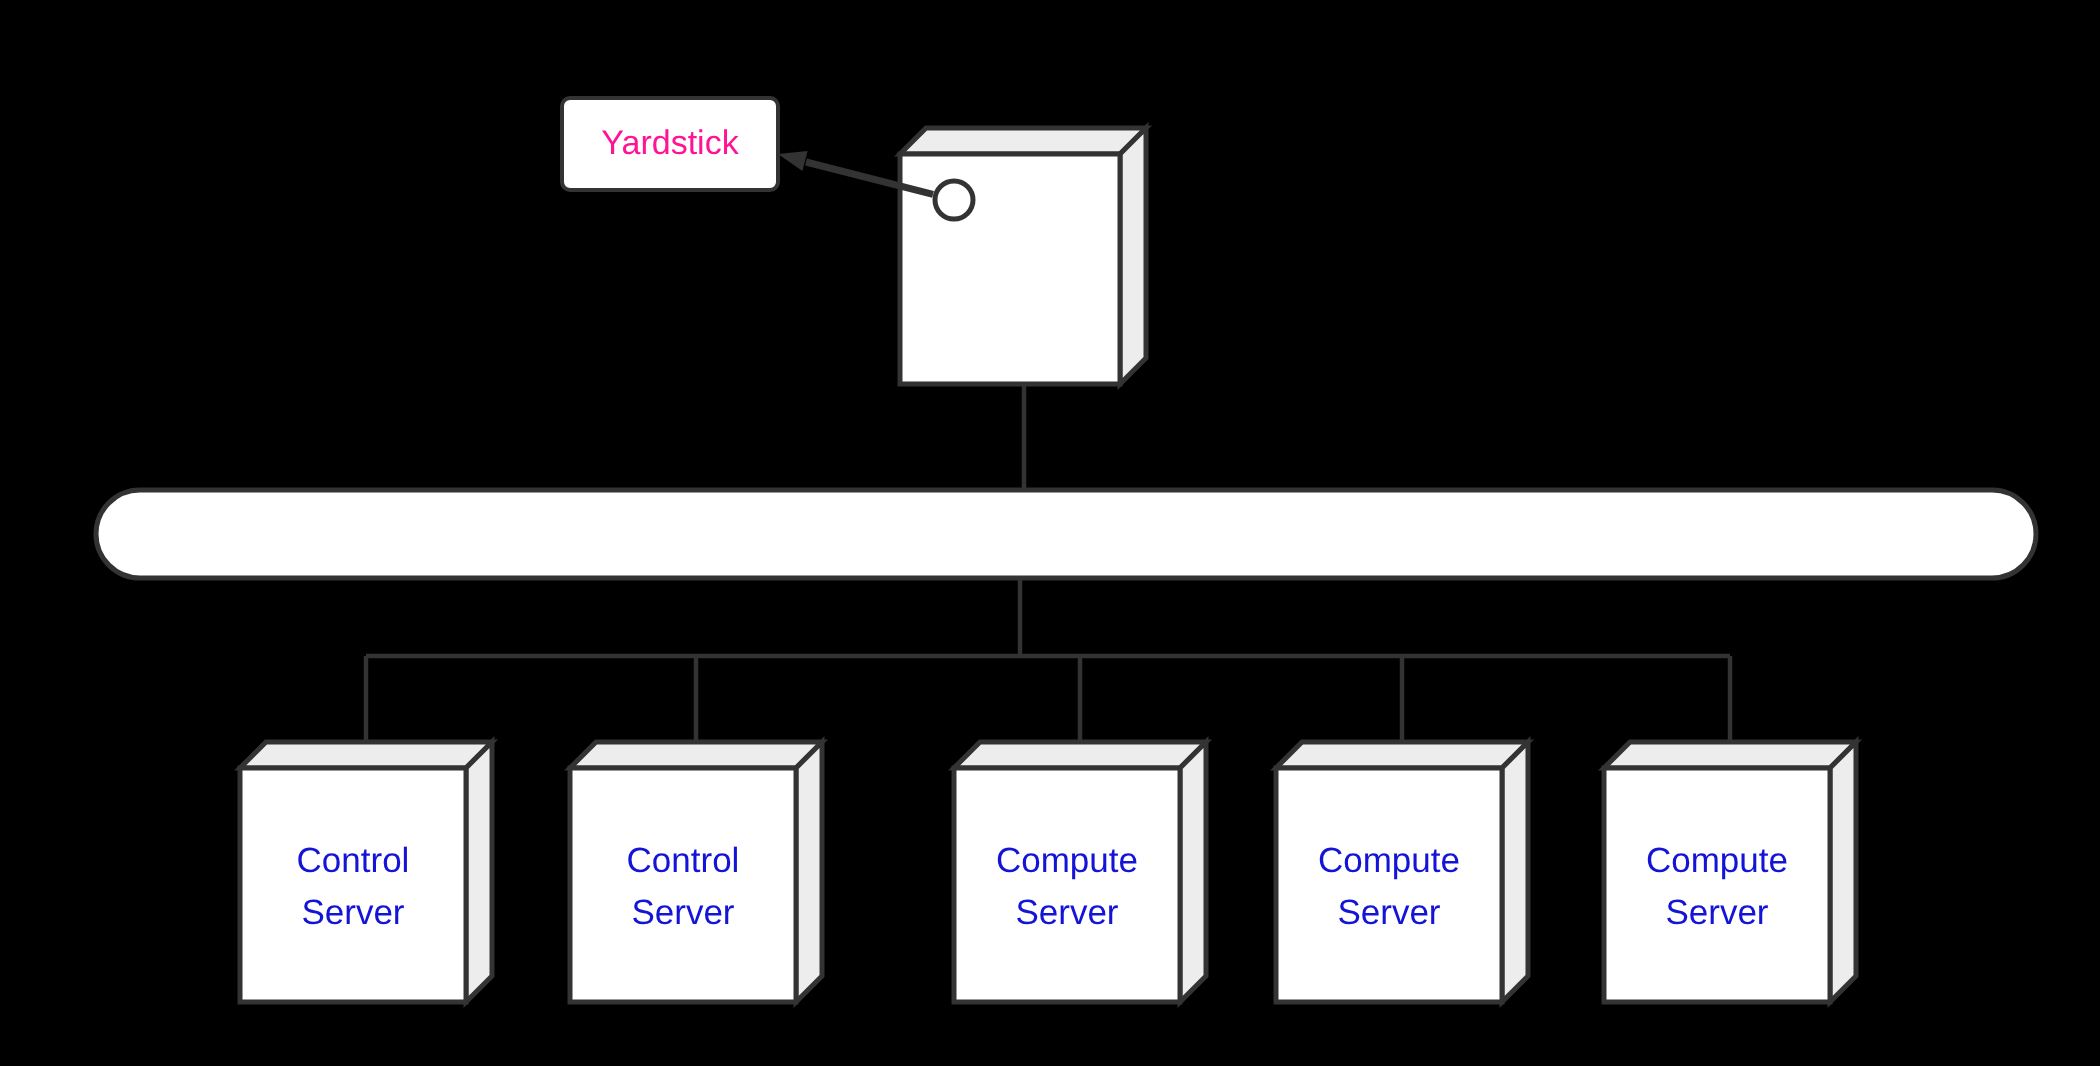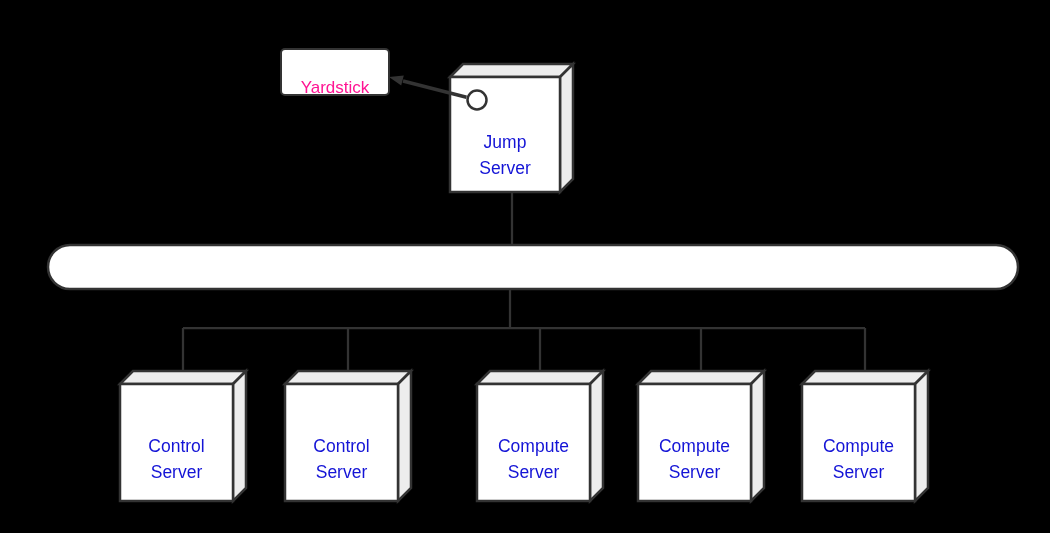--- a/index.html
+++ b/index.html
@@ -28,21 +28,20 @@
   .arrow-shaft{stroke:var(--line);stroke-width:3.5;fill:none;}
   .arrow-head{fill:var(--line);stroke:none;}
   .port{fill:var(--node-fill);stroke:var(--line);stroke-width:2.5;}
   .label{
     position:absolute;
     display:flex;align-items:center;justify-content:center;
     text-align:center;
     font-size:17.5px;line-height:26px;
     pointer-events:none;
     white-space:pre-line;
-    margin-top:16px;
   }
   .label.blue{color:var(--server-text);padding:0 16px;box-sizing:border-box;}
   .label.pink{color:var(--yardstick-text);font-size:17px;}
   .label.dark{color:var(--network-text);font-size:18px;}
 </style>
 </head>
 <body>
 
 <div class="stage">
 
@@ -97,21 +96,20 @@
 
     <g>
       <polygon class="side" points="802,384 815,371 928,371 915,384"></polygon>
       <polygon class="side" points="915,384 928,371 928,488 915,501"></polygon>
       <rect class="front" x="802" y="384" width="113" height="117"></rect>
     </g>
   </svg>
 
   <div class="label pink" style="left:281px;top:49px;width:108px;height:46px">Yardstick</div>
 
-  <div class="label blue" style="left:450px;top:84px;width:110px;height:110px;padding:0 20px">Jump Server</div>
 
 
   <div class="label blue" style="left:120px;top:384px;width:113px;height:117px">Control Server</div>
 
   <div class="label blue" style="left:285px;top:384px;width:113px;height:117px">Control Server</div>
 
   <div class="label blue" style="left:477px;top:384px;width:113px;height:117px">Compute Server</div>
 
   <div class="label blue" style="left:638px;top:384px;width:113px;height:117px">Compute Server</div>
 

